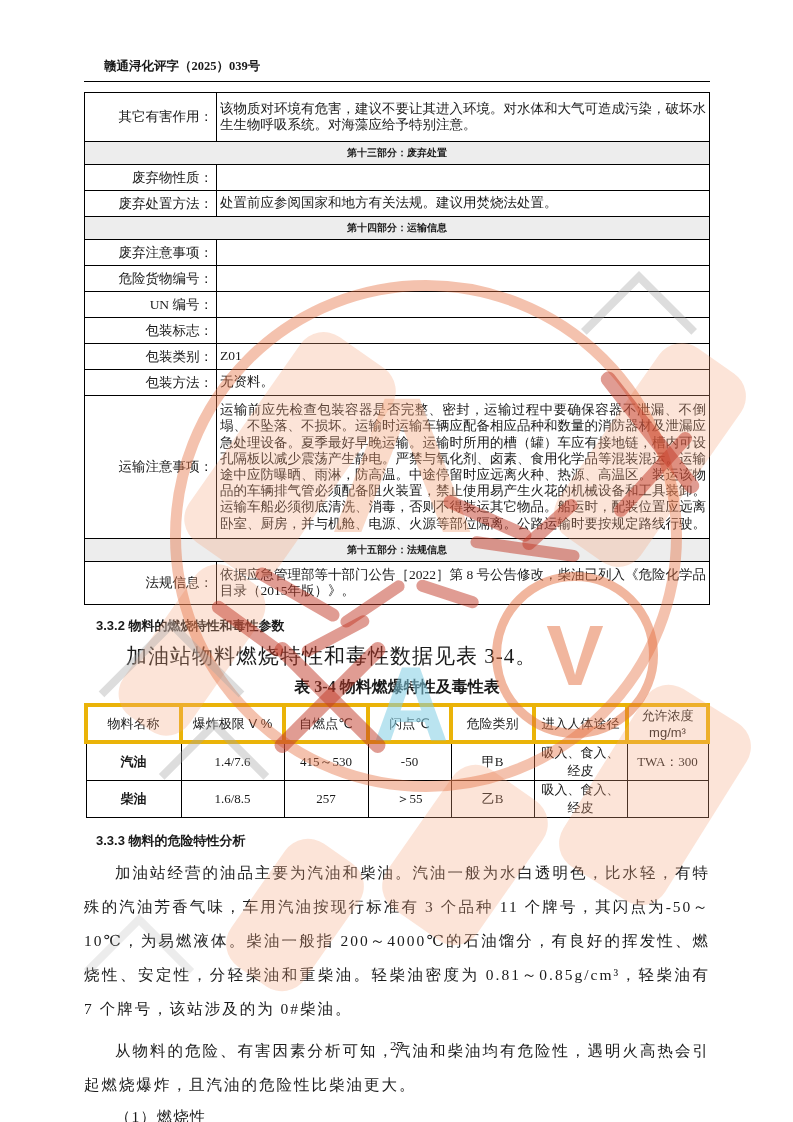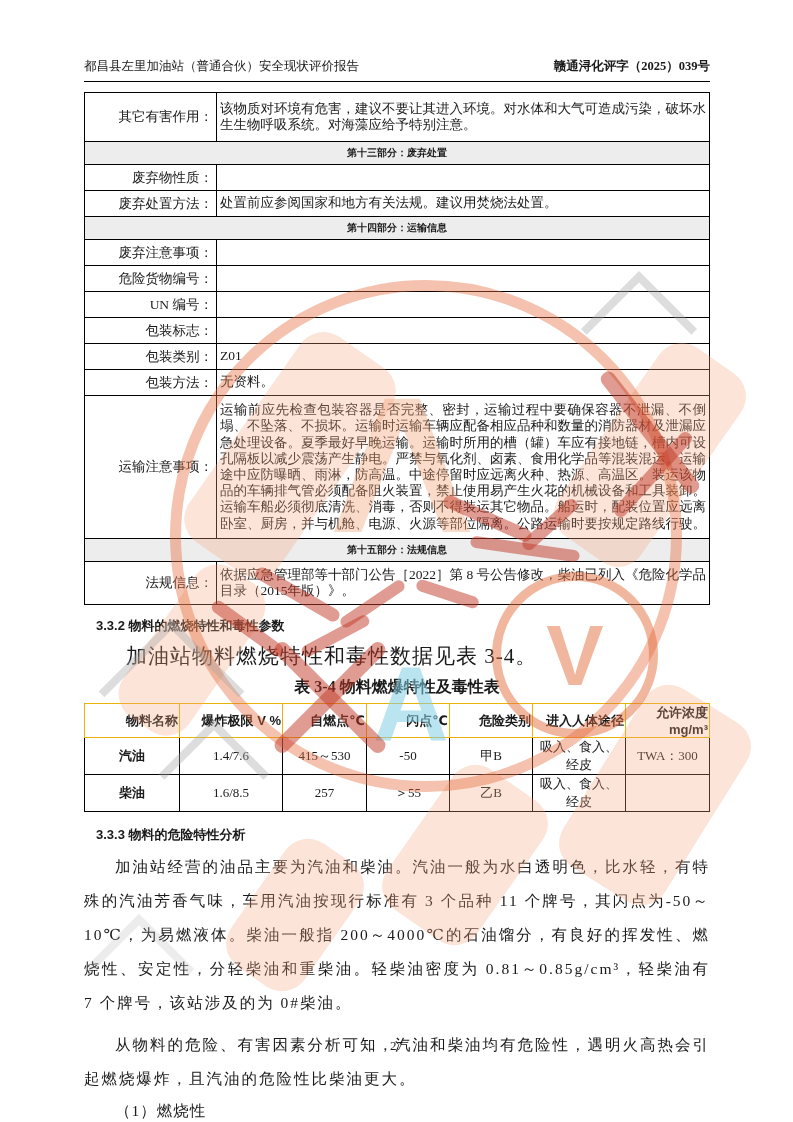--- a/index.html
+++ b/index.html
@@ -21,22 +21,22 @@
        font-family:"Liberation Sans","DejaVu Sans",sans-serif;font-size:10px;height:20px;}
   .h48{height:46px;} .h25{height:23px;margin-left:36px;} .h42{height:40px;} .hbig{height:140px;}
 
   
   .h3{font-family:"Liberation Sans","DejaVu Sans",sans-serif;font-weight:bold;
       font-size:13px;margin:12px 0 0 12px;}
   .intro{font-size:21px;margin:9px 0 0 0;text-indent:2em;line-height:24px;letter-spacing:1px;}
   .t34title{font-family:Liberation Serif, serif;font-weight:bold;
       font-size:16px;text-align:center;margin:9px 0 5px 0;}
   table.t34{border-collapse:collapse;width:626px;table-layout:fixed;}
-  table.t34 th{border:1px solid #eab308;font-family:"Liberation Sans","DejaVu Sans",sans-serif;
-      font-size:13px;font-weight:bold;height:22px;padding:0 1px;text-align:right;}
+  table.t34 th{border:4px solid #eab308;font-family:"Liberation Sans","DejaVu Sans",sans-serif;
+      font-size:13px;font-weight:normal;height:22px;padding:0 1px;}
   table.t34 td{border:1px solid #000;font-size:13px;text-align:center;height:19px;padding:0 1px;}
   table.t34 td.mat{font-family:"Liberation Sans","DejaVu Sans",sans-serif;font-weight:bold;}
   .para{font-size:15.5px;line-height:34px;text-align:justify;text-indent:2em;
         letter-spacing:2px;margin:6px 0 0 0;}
   .item{font-size:15.5px;line-height:30px;margin:0;text-indent:2em;letter-spacing:1px;}
   .pageno{position:absolute;left:0;top:1038px;width:100%;text-align:center;
         font-size:13px;z-index:2;}
 
   
   .wm{position:absolute;left:0;top:0;width:793px;height:1122px;pointer-events:none;z-index:3;}
@@ -91,21 +91,20 @@
     <div class="rs" style="left:298px;top:630px;width:75px;height:12px;transform:rotate(-28deg);"></div>
     <div class="rs" style="left:255px;top:690px;width:150px;height:15px;transform:rotate(45deg);"></div>
     <div class="rs" style="left:255px;top:690px;width:150px;height:15px;transform:rotate(-45deg);"></div>
     <div class="rs" style="left:575px;top:425px;width:150px;height:15px;transform:rotate(52deg);"></div>
     <div class="rs" style="left:598px;top:468px;width:110px;height:13px;transform:rotate(-48deg);"></div>
   </div>
 
   <div class="doc">
 
     <div class="hdr">
-      <span class="left">都昌县左里加油站（普通合伙）安全现状评价报告</span>
       <span class="right">赣通浔化评字（2025）039号</span>
     </div>
 
     <table class="msds">
       <colgroup>
           <col style="width:132px">
           <col>
         </colgroup>
       <tbody>
           <tr>

